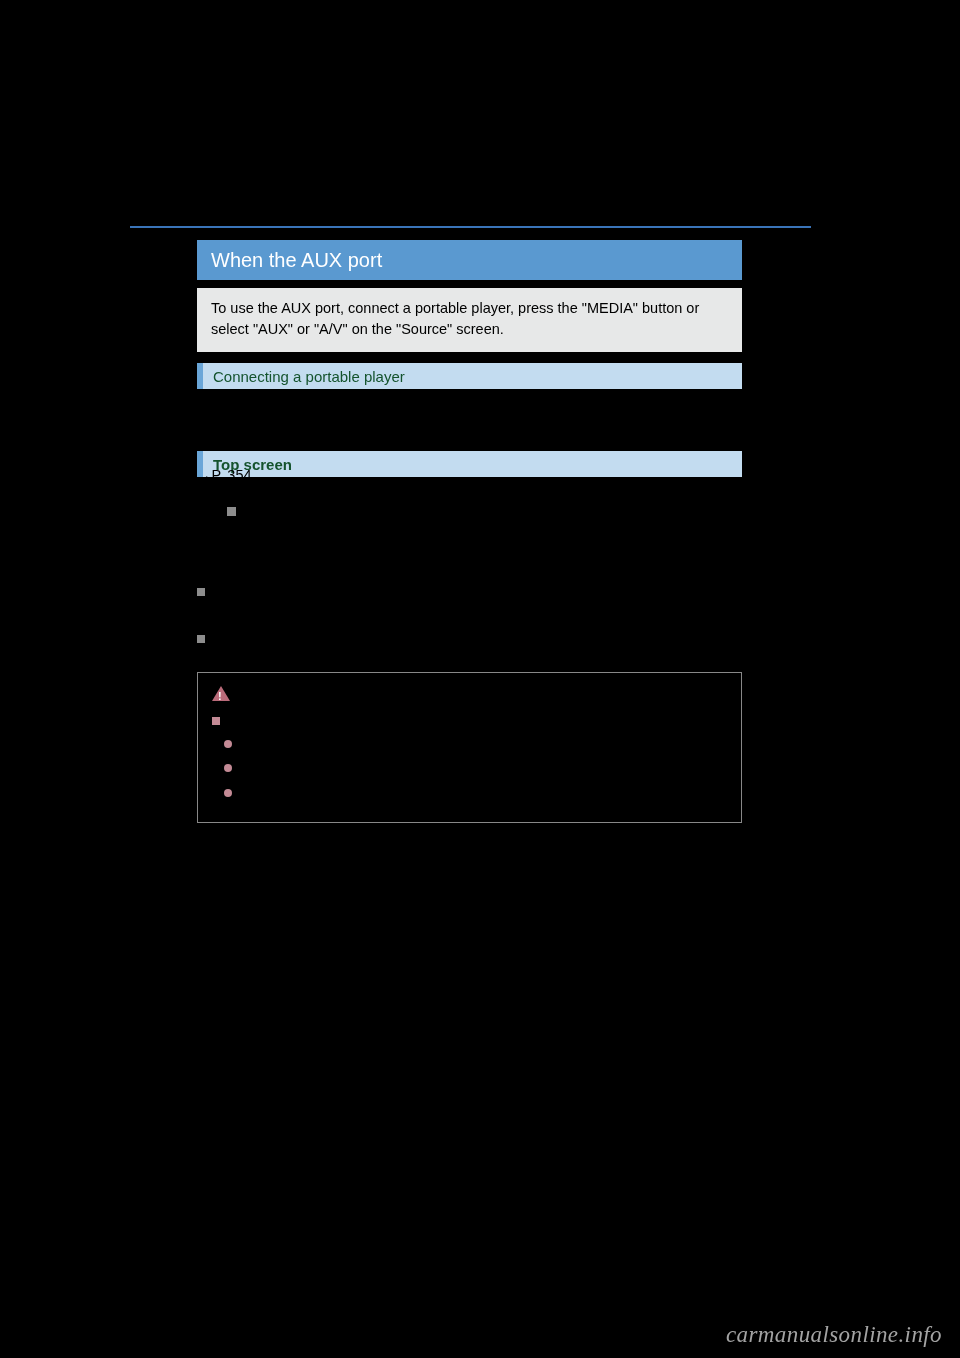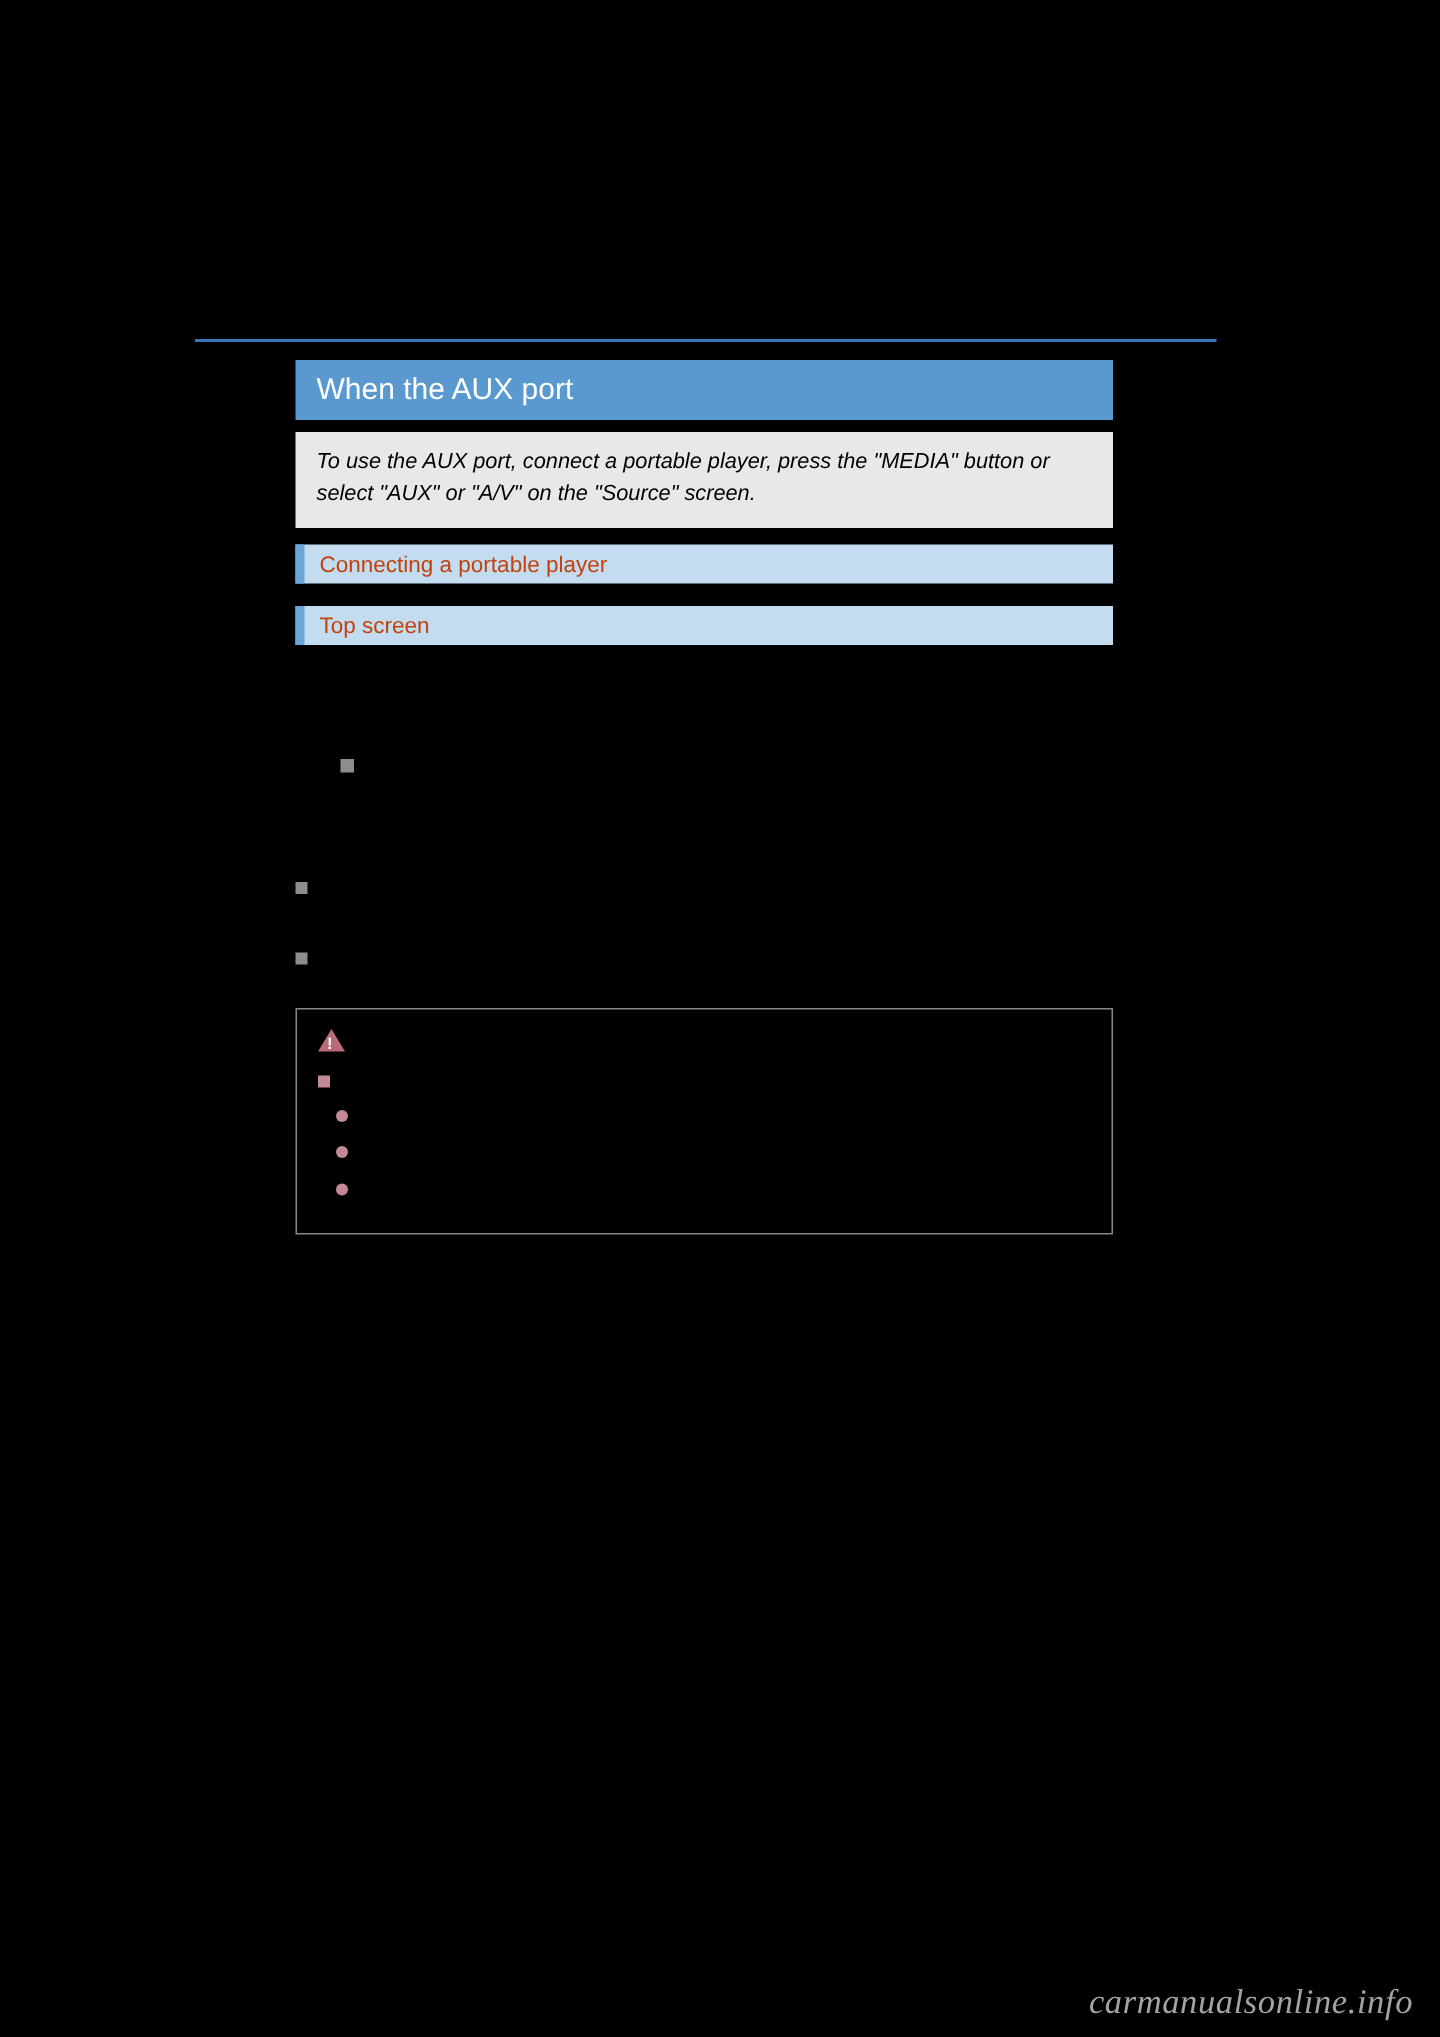--- a/index.html
+++ b/index.html
@@ -53,37 +53,36 @@
   .intro-box {
     position: absolute;
     left: 197px;
     top: 288px;
     width: 545px;
     padding: 10px 14px 12px 14px;
     background: #e7e8e8;
     color: #000;
     font-size: 14.5px;
     line-height: 1.45;
-    font-style: italic;
   }
   .sub-bar {
     position: absolute;
     width: 545px;
     height: 26px;
     background: #c3dcf0;
     border-left: 6px solid #6aa6d8;
     display: flex;
     align-items: center;
     padding-left: 10px;
     font-size: 15px;
-    color: #c2410c;
+    color: #14532d;
     font-weight: 500;
   }
   .sub-bar-1 { left: 197px; top: 363px; }
-  .sub-bar-2 { left: 197px; top: 404px; }
+  .sub-bar-2 { left: 197px; top: 451px; font-weight: bold; }
   .ref {
     position: absolute;
     color: #000;
     font-size: 14.5px;
   }
   .ref-1 { left: 197px; top: 400px; }
   .ref-2 { left: 197px; top: 467px; }
   .option-heading {
     position: absolute;
     left: 227px;

